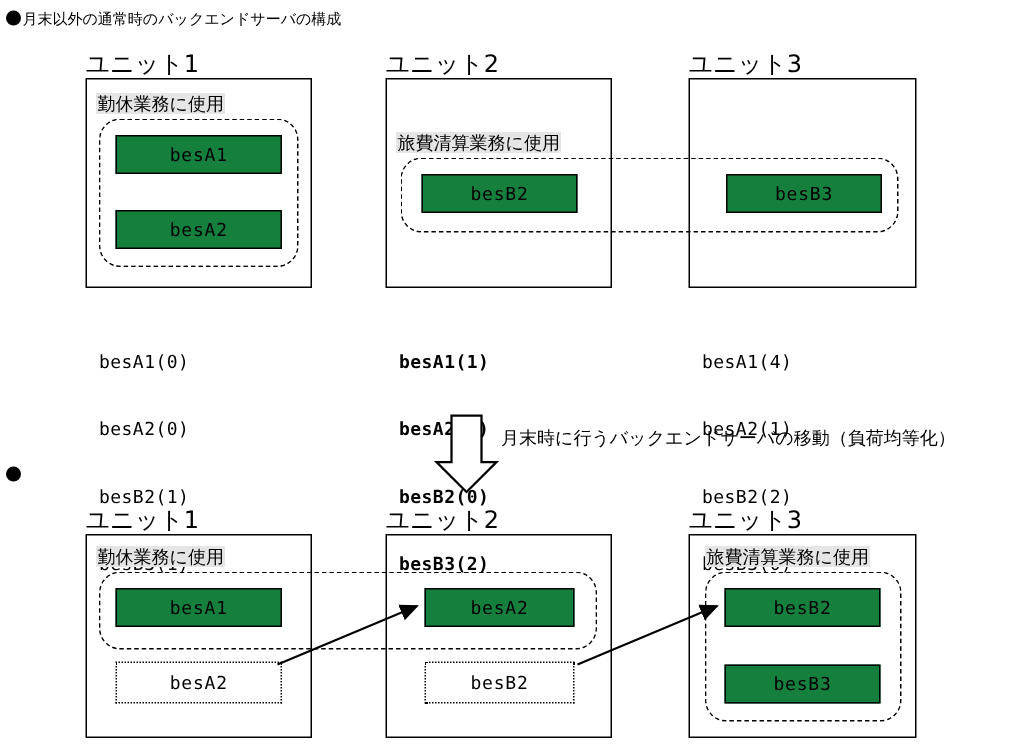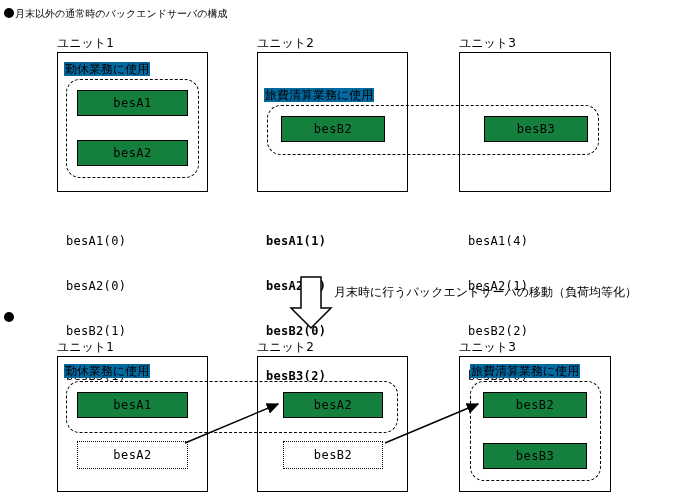--- a/index.html
+++ b/index.html
@@ -13,27 +13,27 @@
   
   .section-heading{
     font-size:10px;line-height:16px;white-space:nowrap;letter-spacing:0px;
   }
   .bullet{
     display:inline-block;width:10px;height:10px;border-radius:50%;
     background:#000;vertical-align:-1px;margin-right:1px;
   }
 
   
-  .unit-label{font-size:12px;line-height:14px;white-space:nowrap;}
+  .unit-label{font-size:16px;line-height:14px;white-space:nowrap;}
 
   
   .unit-box{border:1.5px solid #000;background:transparent;box-sizing:border-box;}
 
   
-  .usage-label{font-size:12px;line-height:14px;white-space:nowrap;background:#0369a1;padding:0 1px;}
+  .usage-label{font-size:12px;line-height:14px;white-space:nowrap;background:#e5e5e5;padding:0 1px;}
 
   
   .group-dashed{
     border:1.5px dashed #000;border-radius:14px;box-sizing:border-box;
     background:transparent;
   }
 
   
   .srv{
     border:1.5px solid #000;box-sizing:border-box;background:#15803d;

